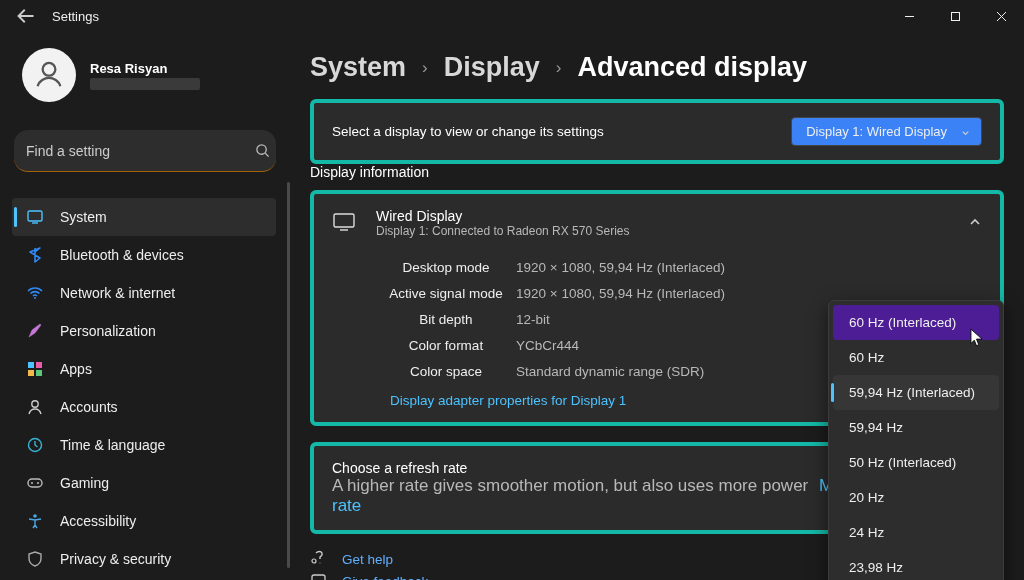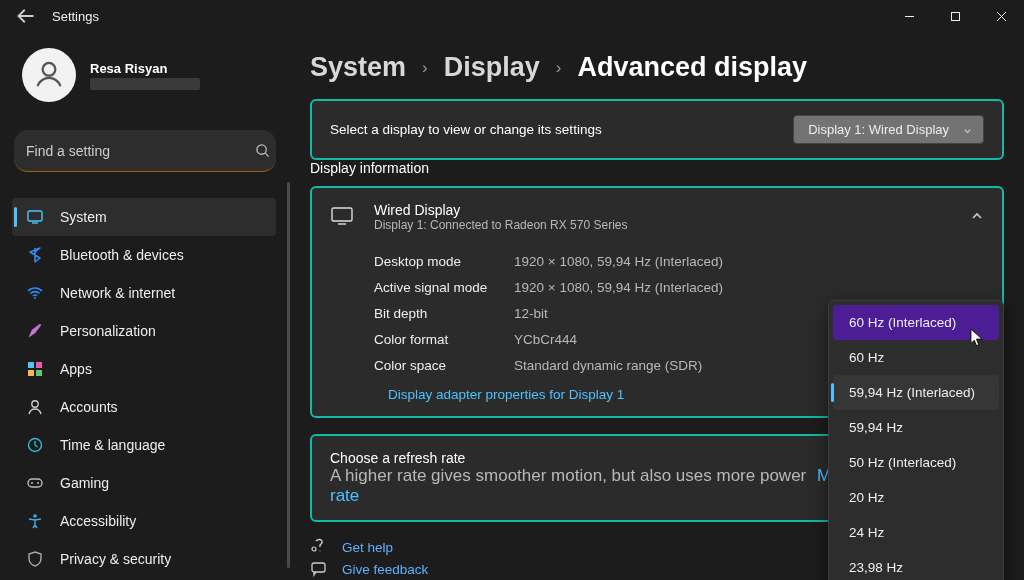--- a/index.html
+++ b/index.html
@@ -60,42 +60,42 @@
   .nav-ico { width:18px; height:18px; display:flex; align-items:center; justify-content:center; }
   .nav-ico svg{width:18px;height:18px;}
 
   
   .main { flex:1; padding:20px 20px 0 20px; position:relative; overflow:hidden; }
   .crumb { display:flex; align-items:center; gap:16px; font-size:27px; }
   .crumb a { color:#d8d8d8; font-weight:600; }
   .crumb .sep { color:#999; font-size:17px; }
   .crumb .current { color:#fff; font-weight:600; }
 
-  .card { background:#2b2b2b; border:2px solid #14b8a6; border-radius:6px; margin-top:16px; }
+  .card { background:#2b2b2b; border:4px solid #14b8a6; border-radius:6px; margin-top:16px; }
   .seldisp { display:flex; align-items:center; padding:14px 18px; gap:14px; font-size:13.5px;}
   .seldisp-btn {
-    margin-left:auto; background:#737373; border:1px solid #444; border-radius:4px;
+    margin-left:auto; background:#3b82f6; border:1px solid #444; border-radius:4px;
     padding:6px 34px 6px 14px; color:#eee; font-size:13px; position:relative;
   }
   .seldisp-btn .chev{ position:absolute; right:10px; top:8px; }
 
   .section-h { font-size:14px; font-weight:400; color:#fff; }
 
   .disp-card { margin-top:10px; }
   .disp-hdr { display:flex; align-items:center; padding:14px 18px; gap:20px; }
   .disp-ico { color:#ddd; }
   .disp-ico svg{width:24px;height:20px;}
   .disp-title { font-size:14px; color:#fff; }
   .disp-sub { font-size:12px; color:#b8b8b8; }
   .chev-ico { margin-left:auto; color:#ccc;}
   .chev-ico svg{width:14px;height:14px;}
 
   .info-body { padding:2px 24px 14px 62px; }
   .info-row { display:flex; align-items:center; height:26px; font-size:13.5px; }
-  .info-row .k { width:140px; color:#eee; }
+  .info-row .k { width:140px; color:#eee;text-align:center; }
   .info-row .v { color:#b8b8b8; }
   .link-row { margin-top:8px; }
   .link-row a { color:#4cc2ff; font-size:13.5px; text-decoration:none;margin-left:14px; }
 
   .rate-card .hdr { padding:14px 18px; }
   .rate-card .title { font-size:14px; color:#fff; }
   .rate-card .sub { font-size:17px; color:#b8b8b8; }
   .rate-card .sub a { color:#4cc2ff; text-decoration:none; margin-left:6px; }
 
   

